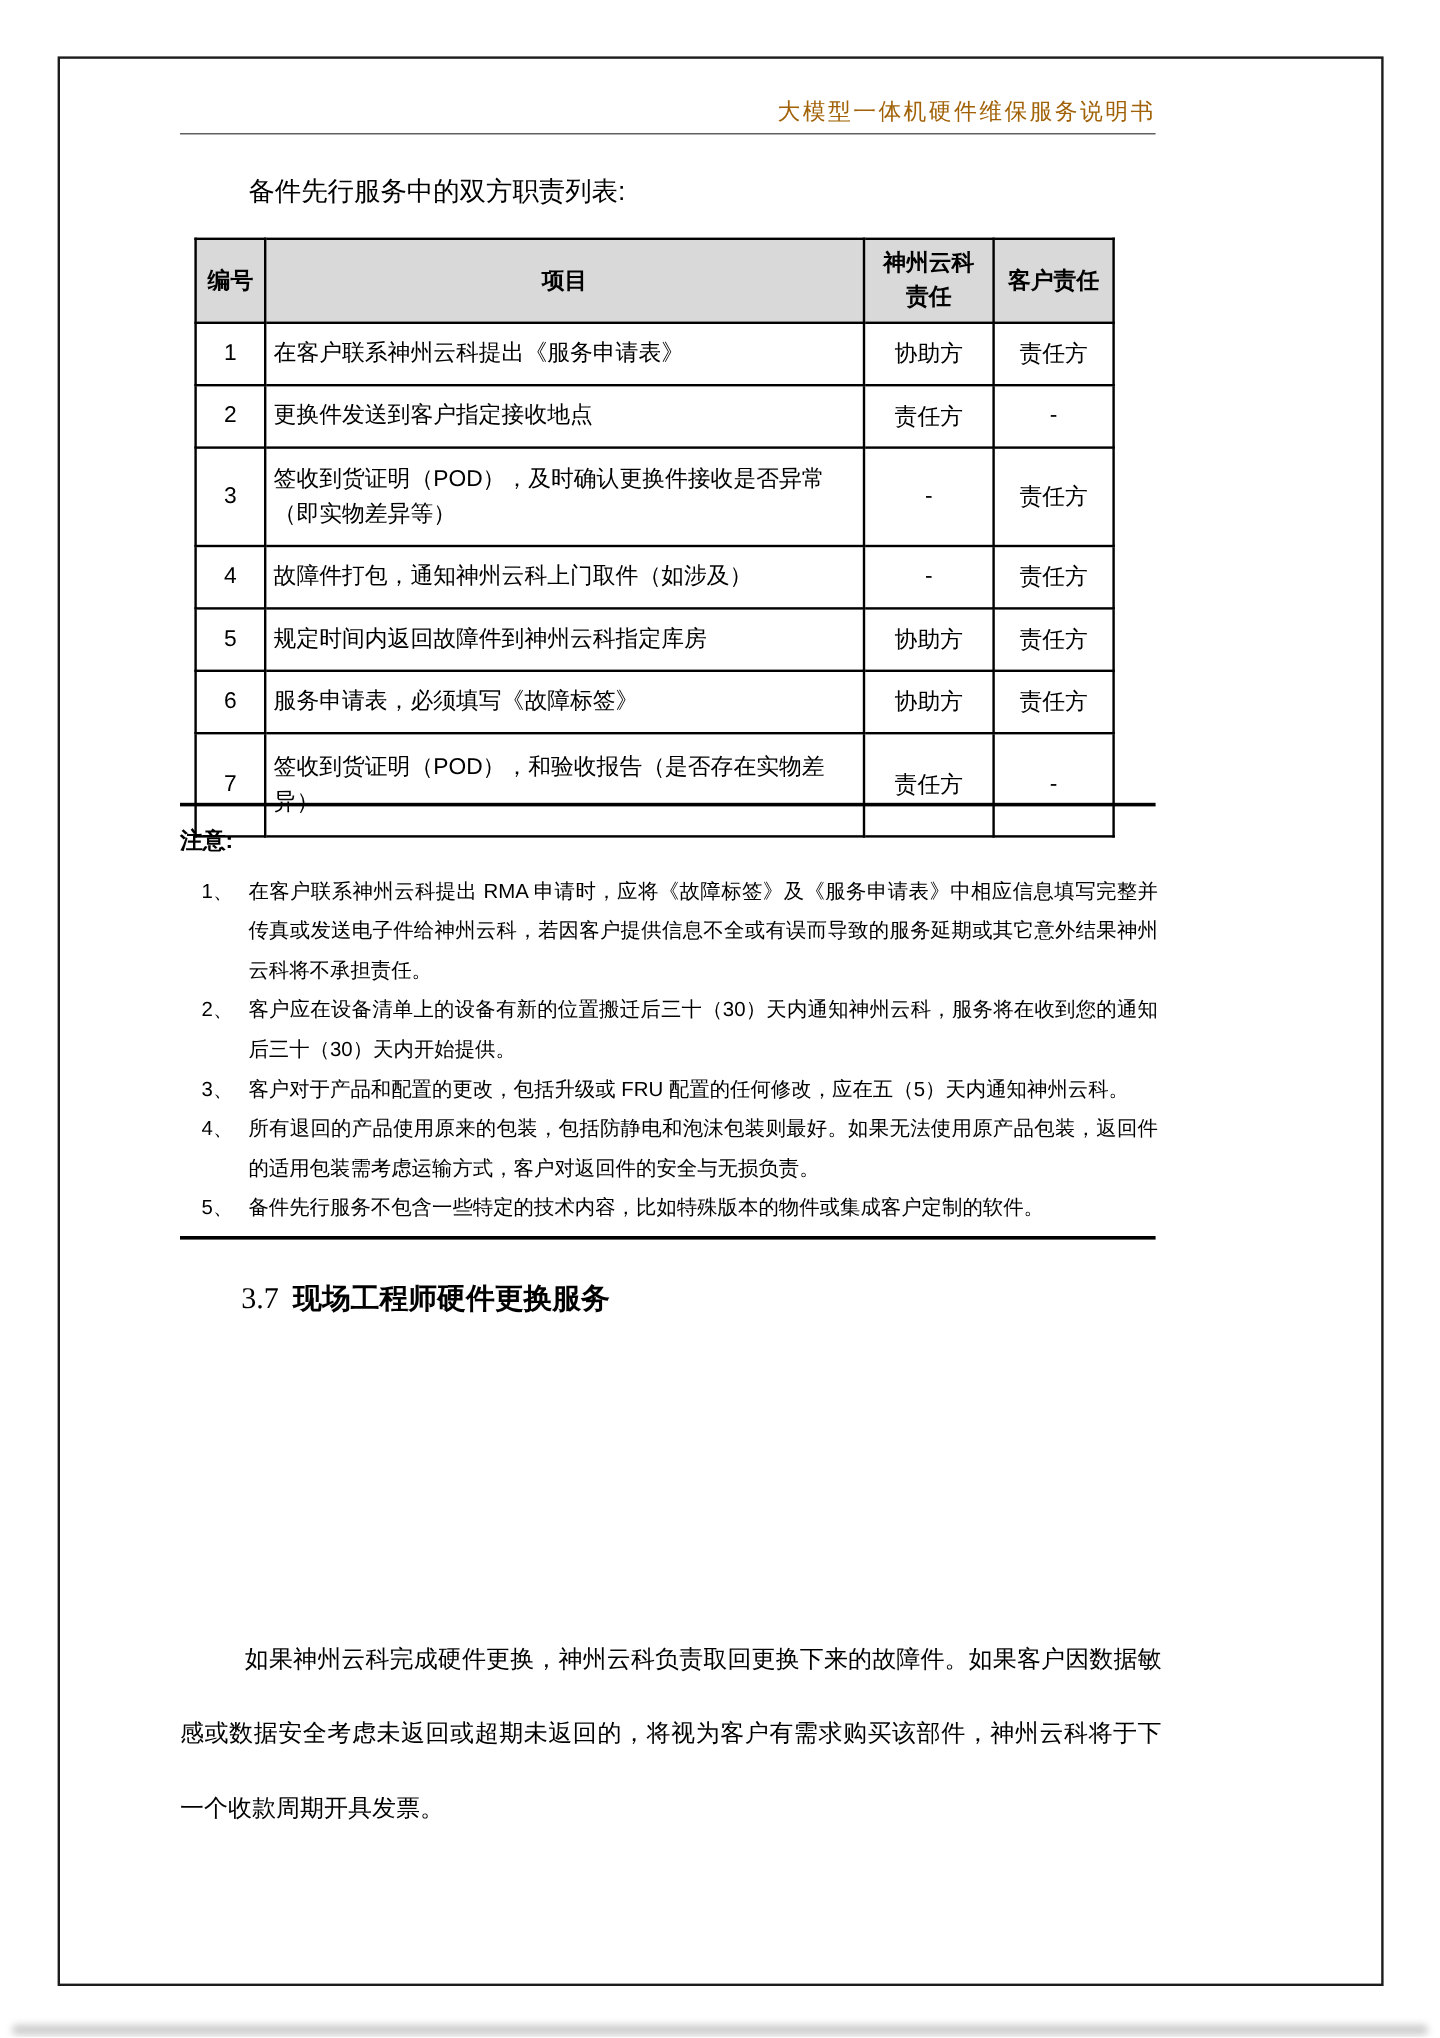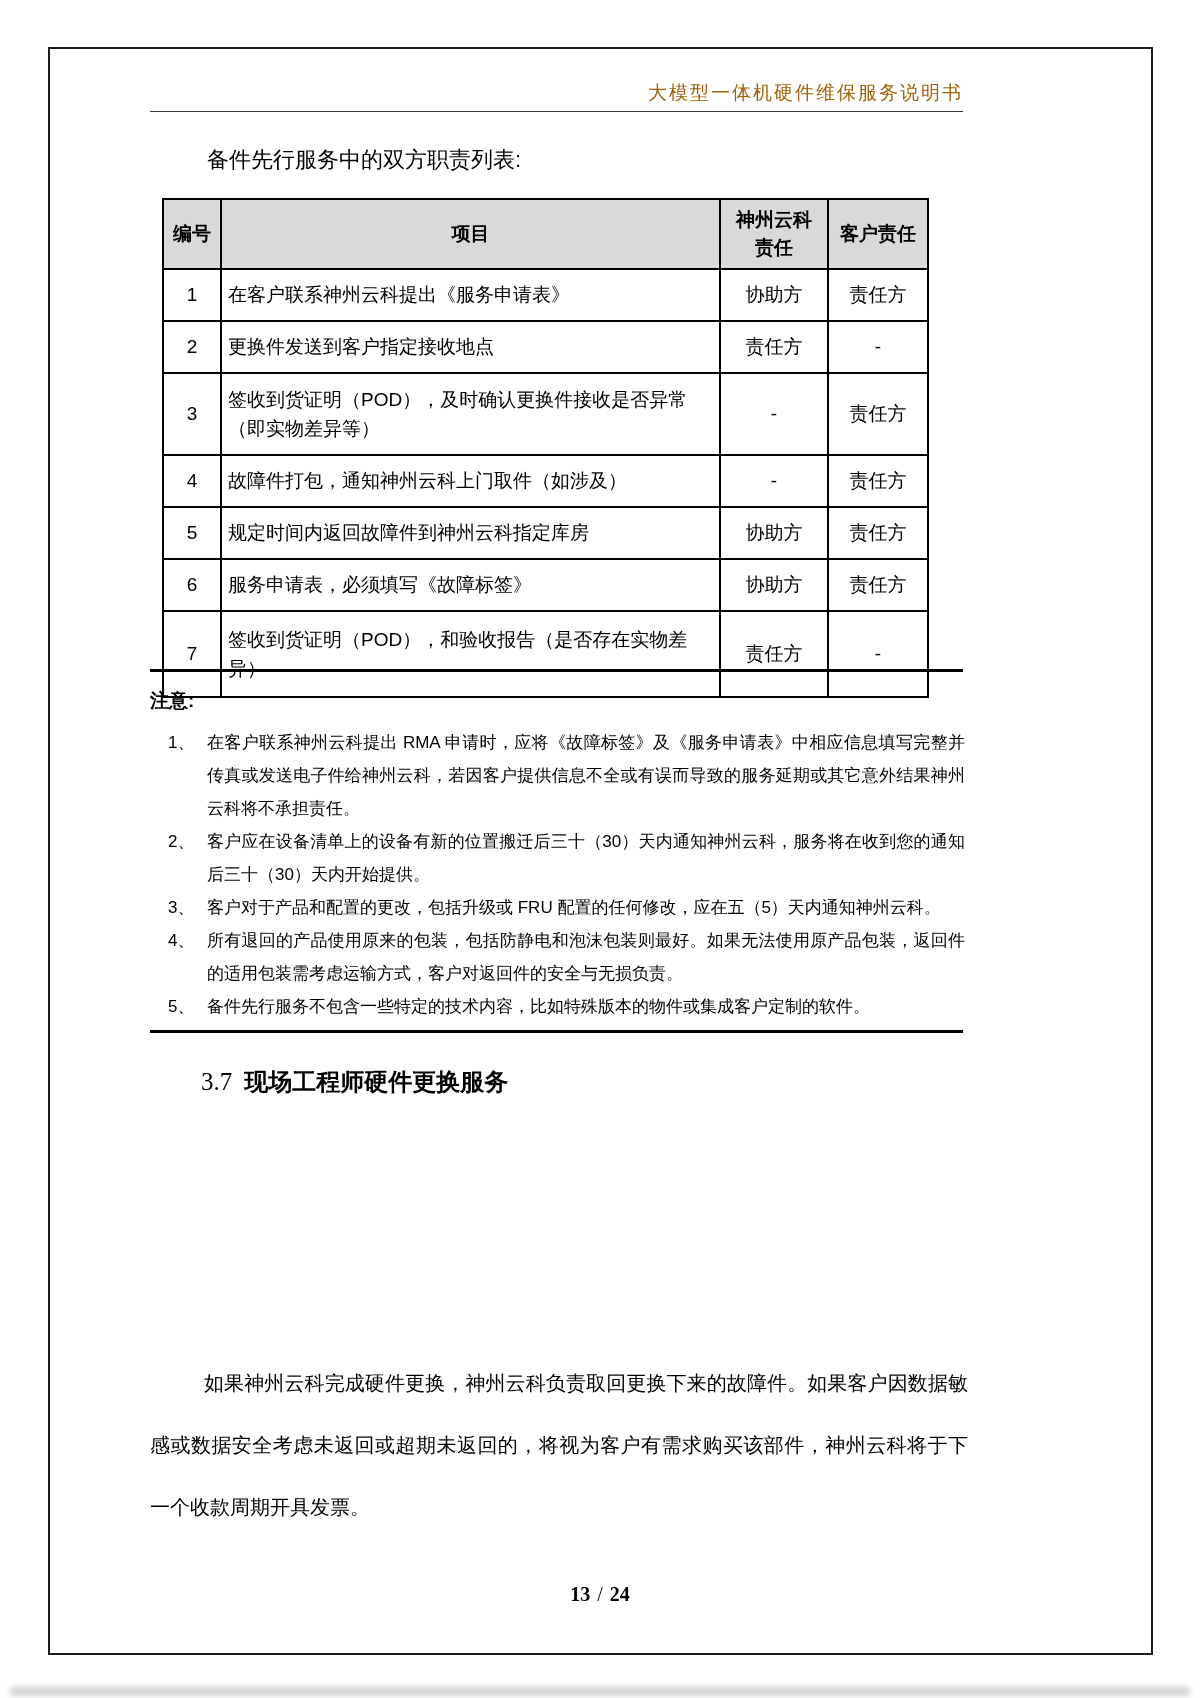--- a/index.html
+++ b/index.html
@@ -188,19 +188,16 @@
 
   <div class="rule-thick" id="rule-after-notes"></div>
 
   <div class="section-heading">
     <span class="section-number">3.7</span>
     <span class="section-title">现场工程师硬件更换服务</span>
   </div>
 
   <div class="para" id="para-2">如果神州云科完成硬件更换，神州云科负责取回更换下来的故障件。如果客户因数据敏感或数据安全考虑未返回或超期未返回的，将视为客户有需求购买该部件，神州云科将于下一个收款周期开具发票。</div>
 
-  <div class="footer">
-    <span class="pg">13</span><span class="sep">/</span><span class="pg">24</span>
-  </div>
 
   <div class="scan-strip"></div>
 
 </div>
 
 </body></html>

